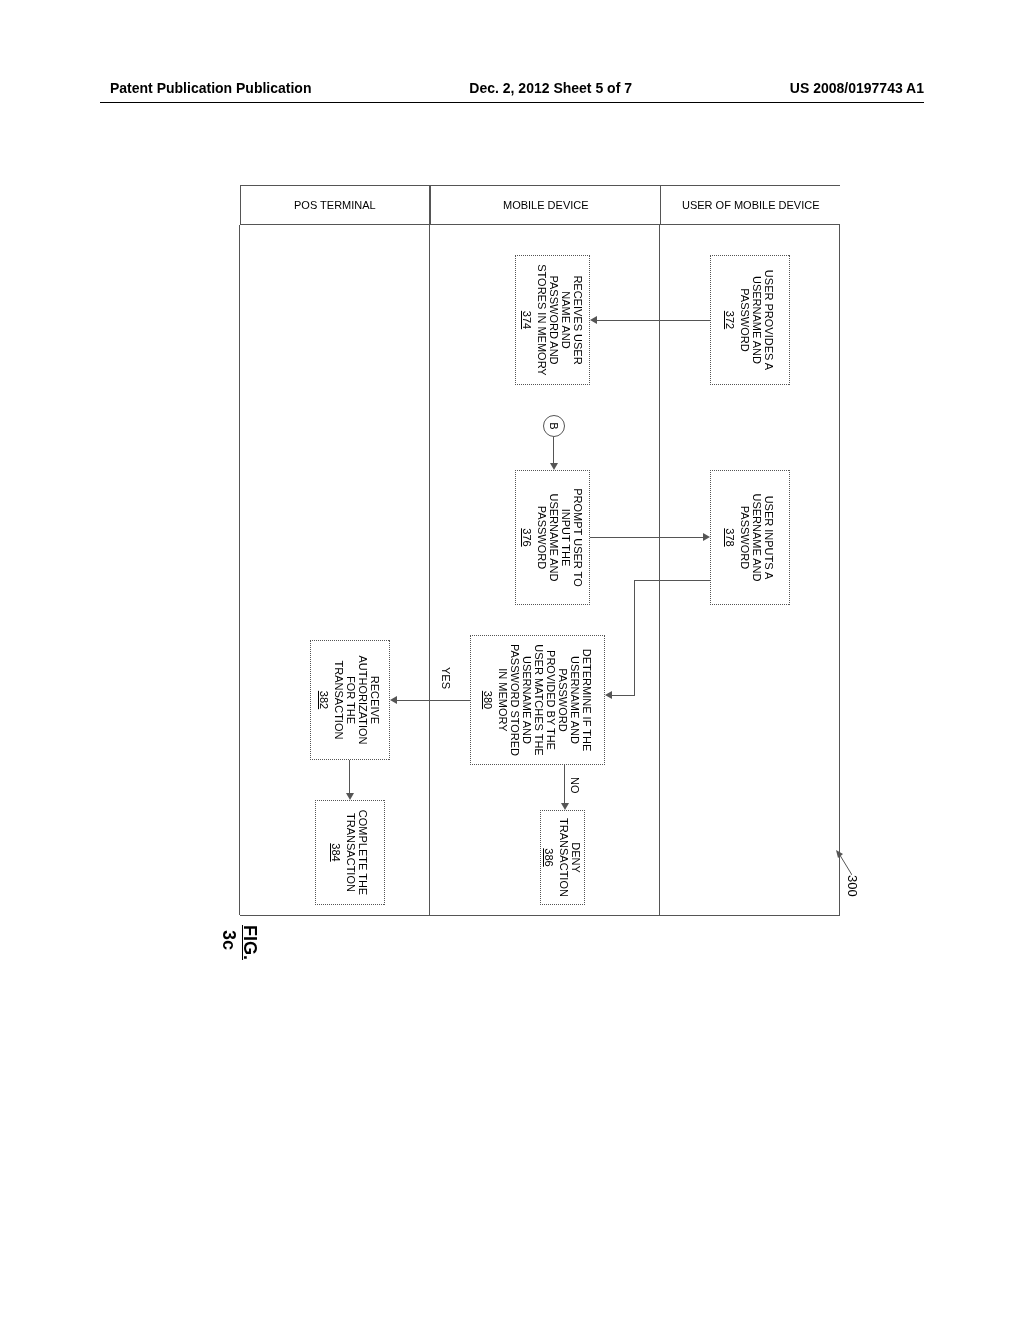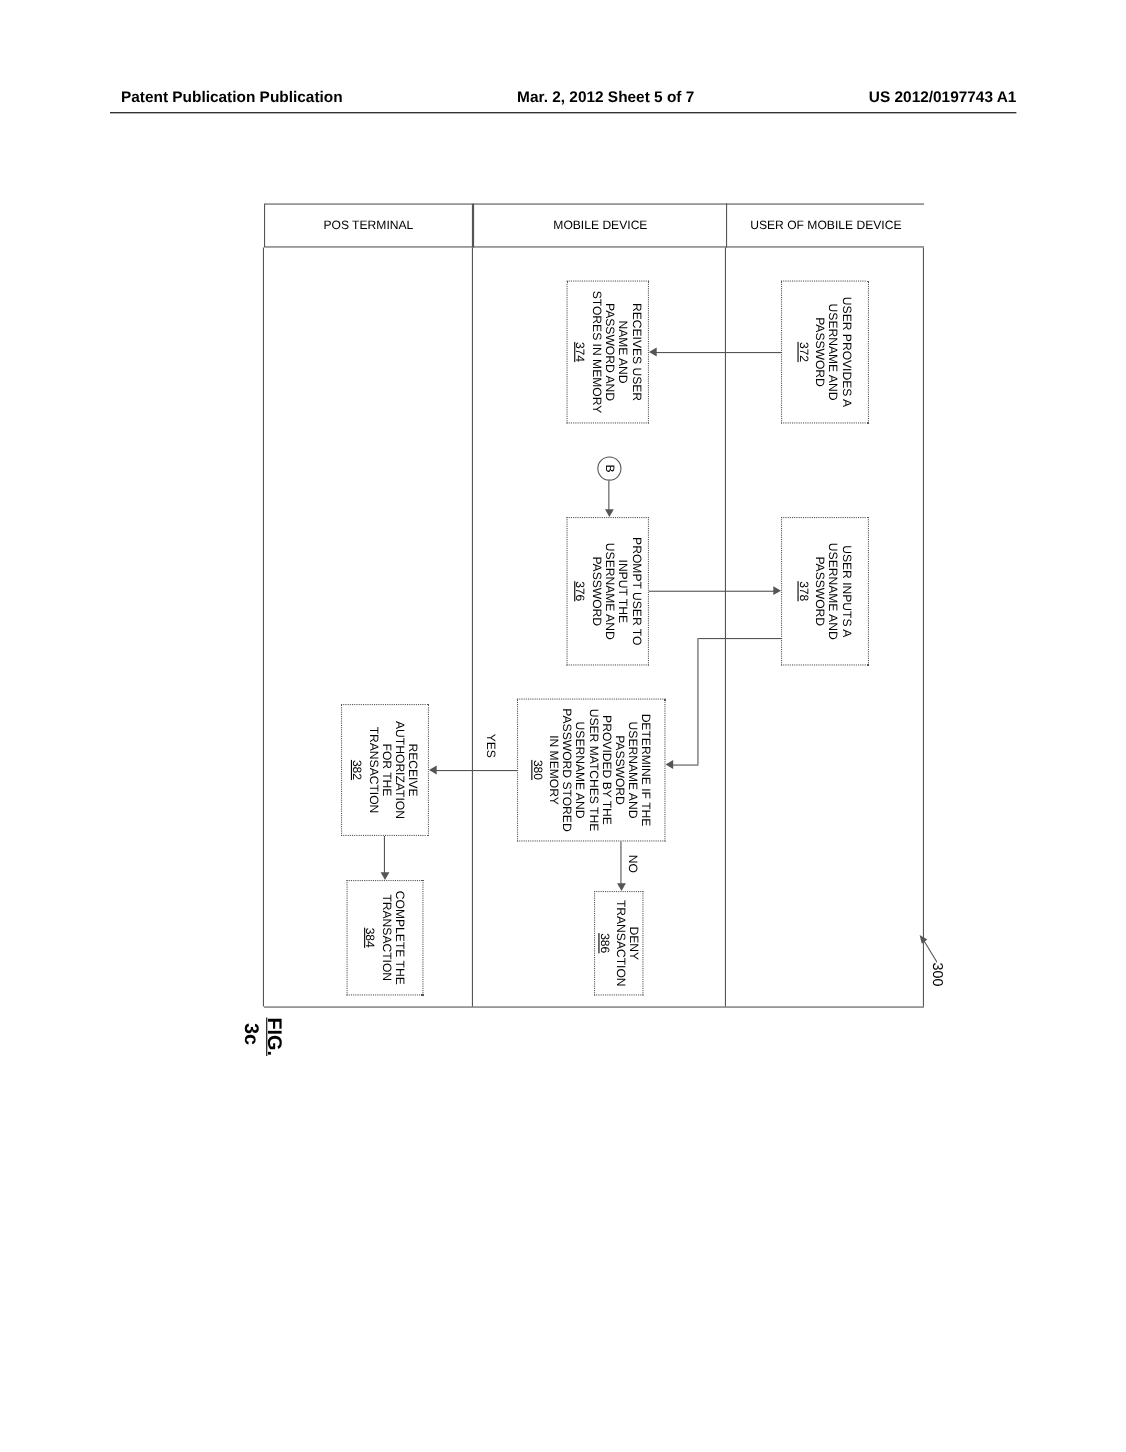--- a/index.html
+++ b/index.html
@@ -140,22 +140,22 @@
   .refpointer {
     position: absolute;
     font-size: 13px;
   }
 </style>
 </head>
 <body>
 
 <div class="page-header">
   <div>Patent Publication Publication</div>
-  <div>Mar. 2, 2012  Sheet 5 of 7</div>
-  <div>US 2012/0197743 A1</div>
+  <div>Dec. 2, 2012  Sheet 5 of 7</div>
+  <div>US 2008/0197743 A1</div>
 </div>
 <div class="header-rule"></div>
 
 <div class="figure-area" style="transform: rotate(90deg) translate(0px,-730px);">
 
   <div class="swimlanes">
     <div class="lane user">USER OF MOBILE DEVICE</div>
     <div class="lane mobile">MOBILE DEVICE</div>
     <div class="lane pos">POS TERMINAL</div>
   </div>

